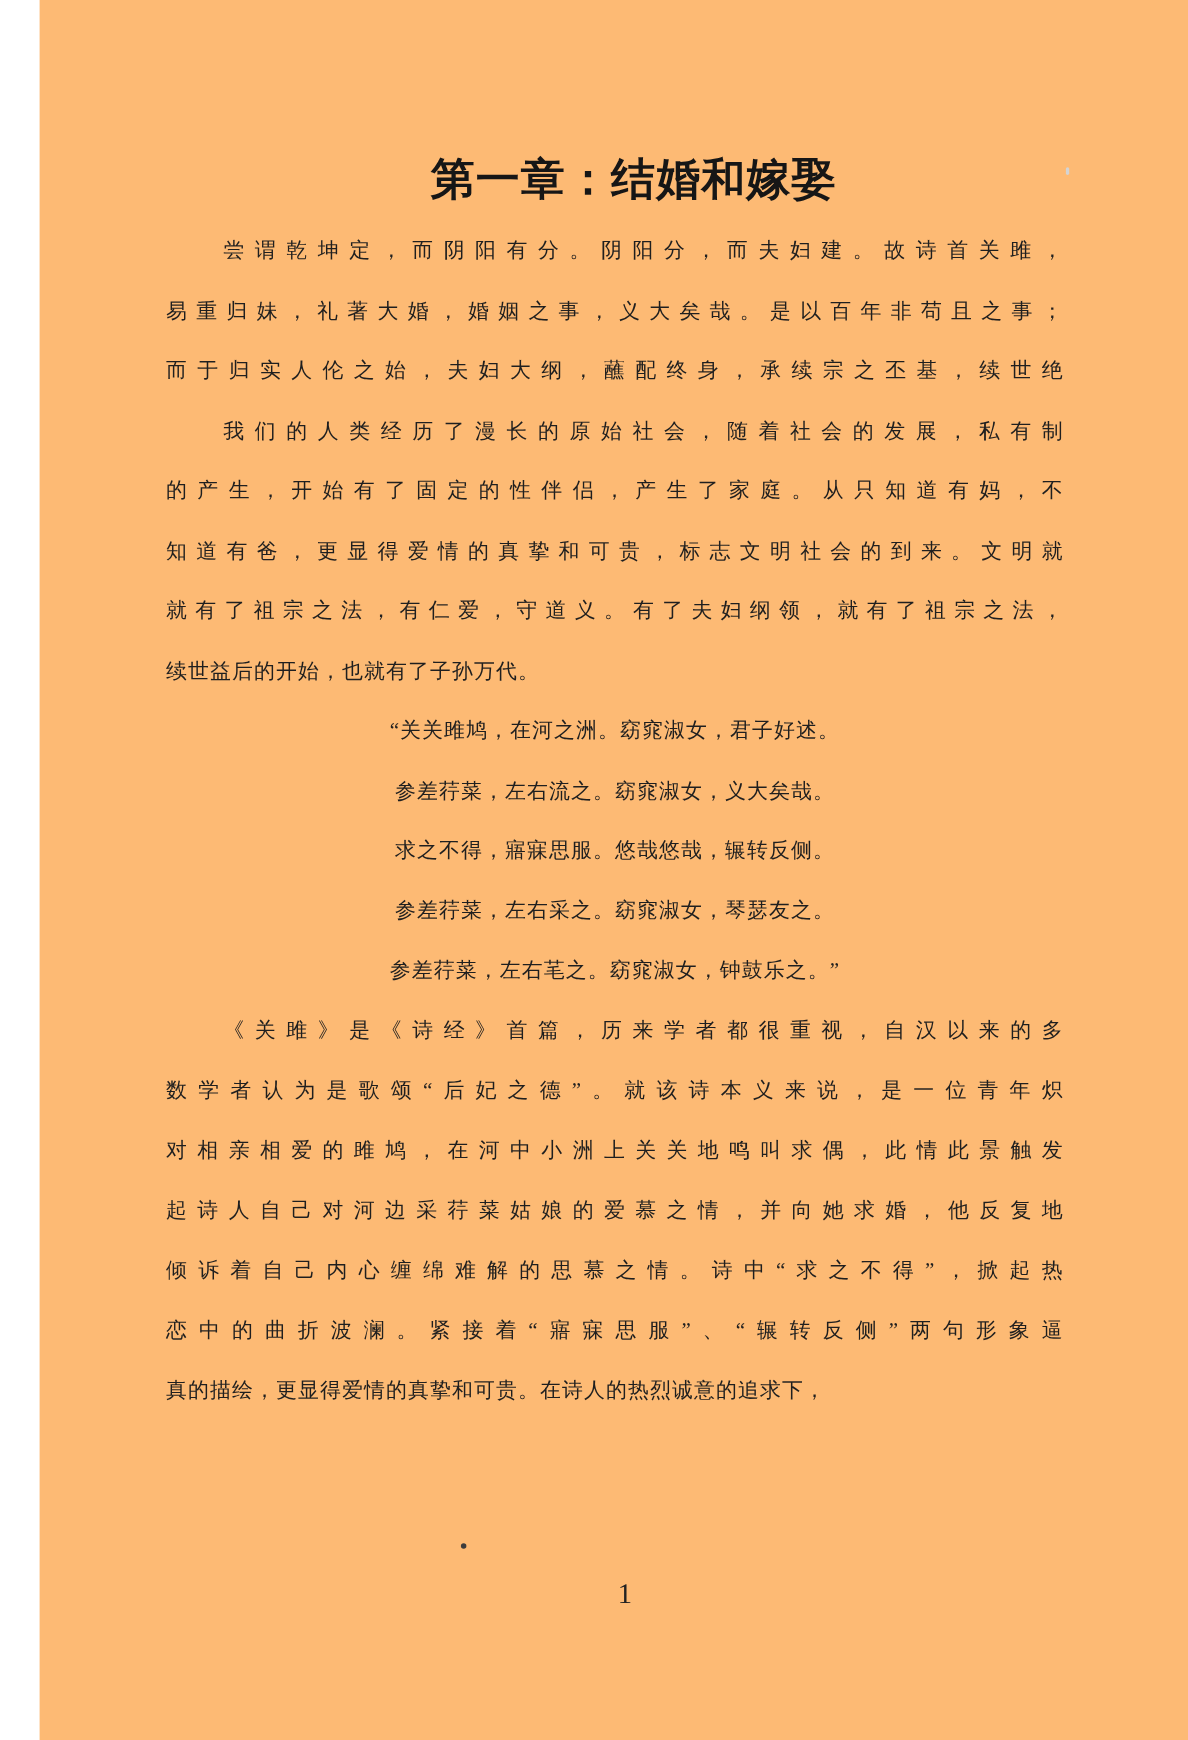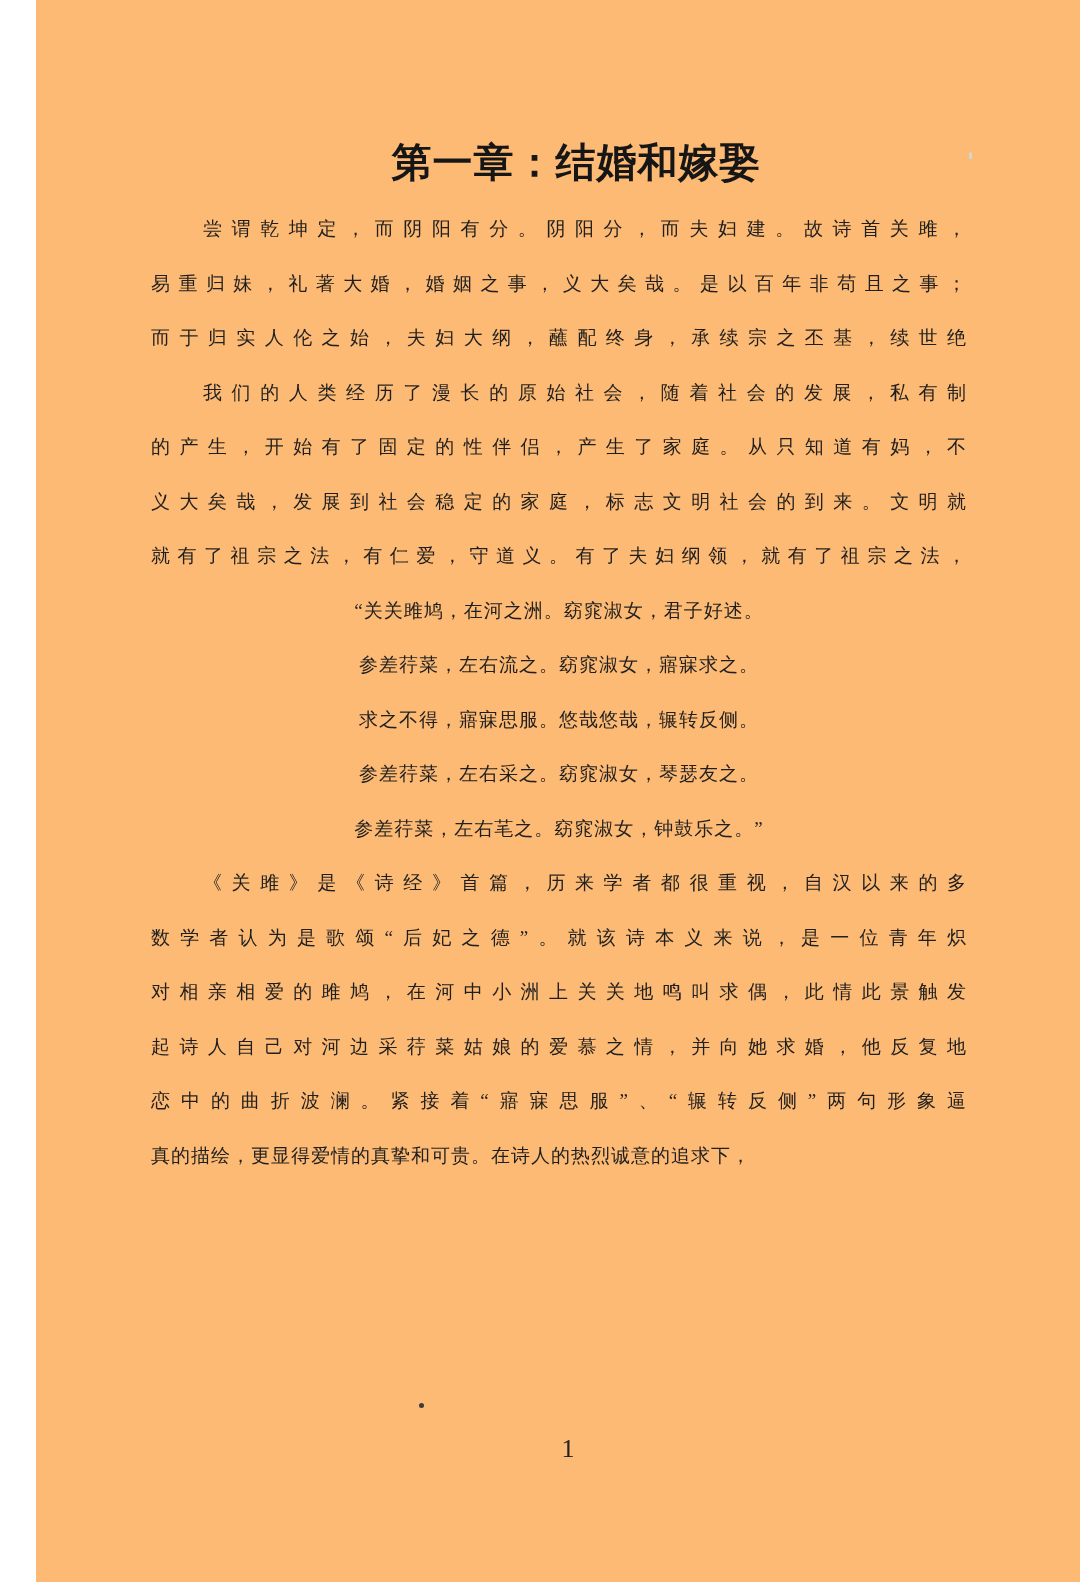--- a/index.html
+++ b/index.html
@@ -58,37 +58,39 @@
 
     <div>
       <div class="line fill indent">尝谓乾坤定，而阴阳有分。阴阳分，而夫妇建。故诗首关雎，</div>
       <div class="line fill">易重归妹，礼著大婚，婚姻之事，义大矣哉。是以百年非苟且之事；</div>
       <div class="line fill">而于归实人伦之始，夫妇大纲，蘸配终身，承续宗之丕基，续世绝</div>
     </div>
 
     <div>
       <div class="line fill indent">我们的人类经历了漫长的原始社会，随着社会的发展，私有制</div>
       <div class="line fill">的产生，开始有了固定的性伴侣，产生了家庭。从只知道有妈，不</div>
-      <div class="line fill">义大矣哉，发展到社会稳定的家庭，标志文明社会的到来。文明就</div>
+      <div class="line fill">知道有爸，更显得爱情的真挚和可贵，标志文明社会的到来。文明就</div>
       <div class="line fill">就有了祖宗之法，有仁爱，守道义。有了夫妇纲领，就有了祖宗之法，</div>
+      <div class="line">续世益后的开始，也就有了子孙万代。</div>
     </div>
 
     <div>
       <div class="line poem">“关关雎鸠，在河之洲。窈窕淑女，君子好述。</div>
-      <div class="line poem">参差荇菜，左右流之。窈窕淑女，寤寐求之。</div>
+      <div class="line poem">参差荇菜，左右流之。窈窕淑女，义大矣哉。</div>
       <div class="line poem">求之不得，寤寐思服。悠哉悠哉，辗转反侧。</div>
       <div class="line poem">参差荇菜，左右采之。窈窕淑女，琴瑟友之。</div>
       <div class="line poem">参差荇菜，左右芼之。窈窕淑女，钟鼓乐之。”</div>
     </div>
 
     <div>
       <div class="line fill indent">《关雎》是《诗经》首篇，历来学者都很重视，自汉以来的多</div>
       <div class="line fill">数学者认为是歌颂“后妃之德”。就该诗本义来说，是一位青年炽</div>
       <div class="line fill">对相亲相爱的雎鸠，在河中小洲上关关地鸣叫求偶，此情此景触发</div>
       <div class="line fill">起诗人自己对河边采荇菜姑娘的爱慕之情，并向她求婚，他反复地</div>
+      <div class="line fill">倾诉着自己内心缠绵难解的思慕之情。诗中“求之不得”，掀起热</div>
       <div class="line fill">恋中的曲折波澜。紧接着“寤寐思服”、“辗转反侧”两句形象逼</div>
       <div class="line">真的描绘，更显得爱情的真挚和可贵。在诗人的热烈诚意的追求下，</div>
     </div>
 
   </div>
 
   <span class="stray-dot"></span>
 
   <div class="page-number">1</div>
 

